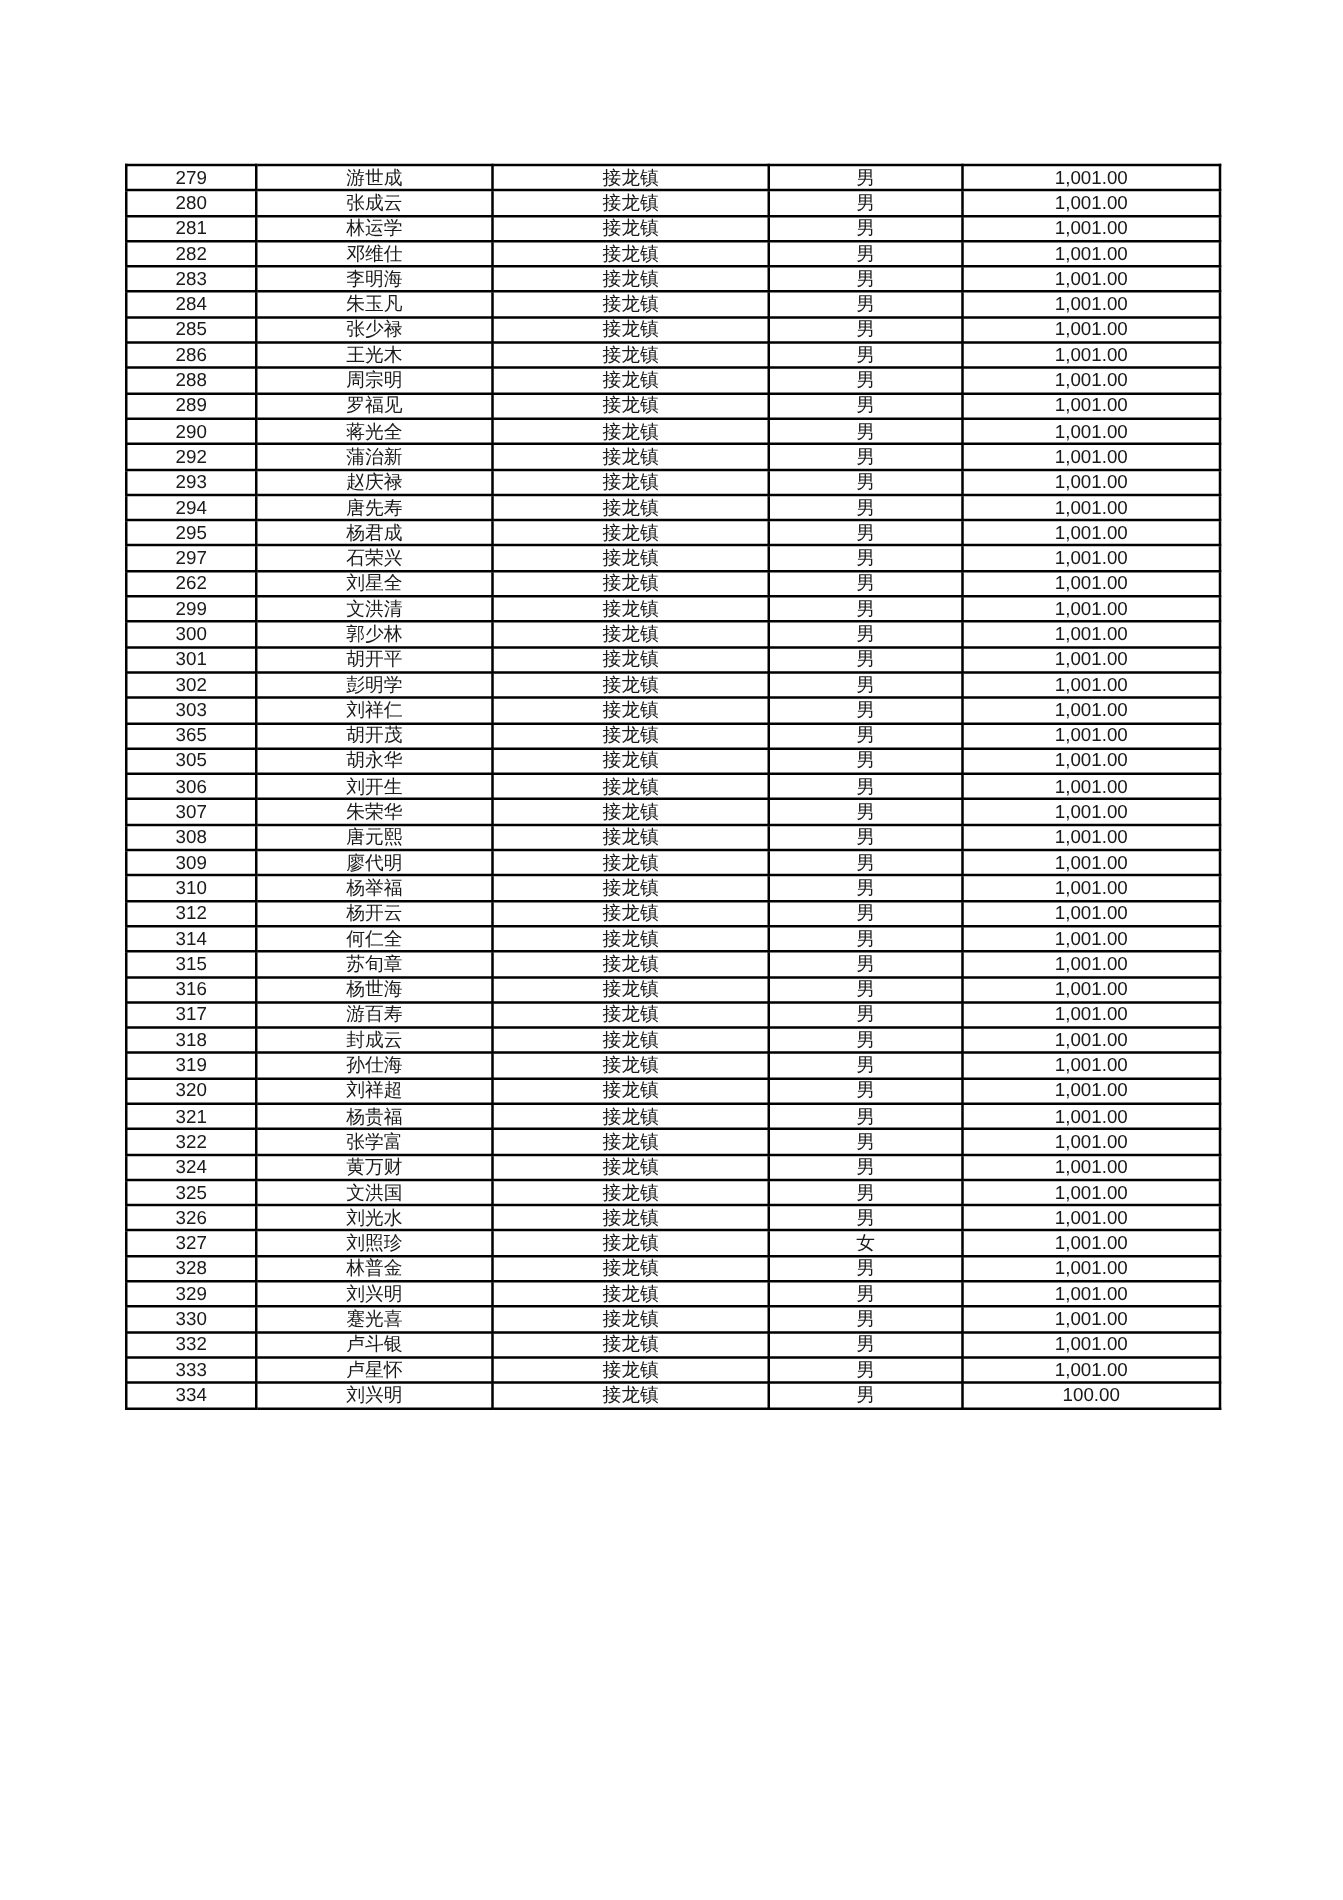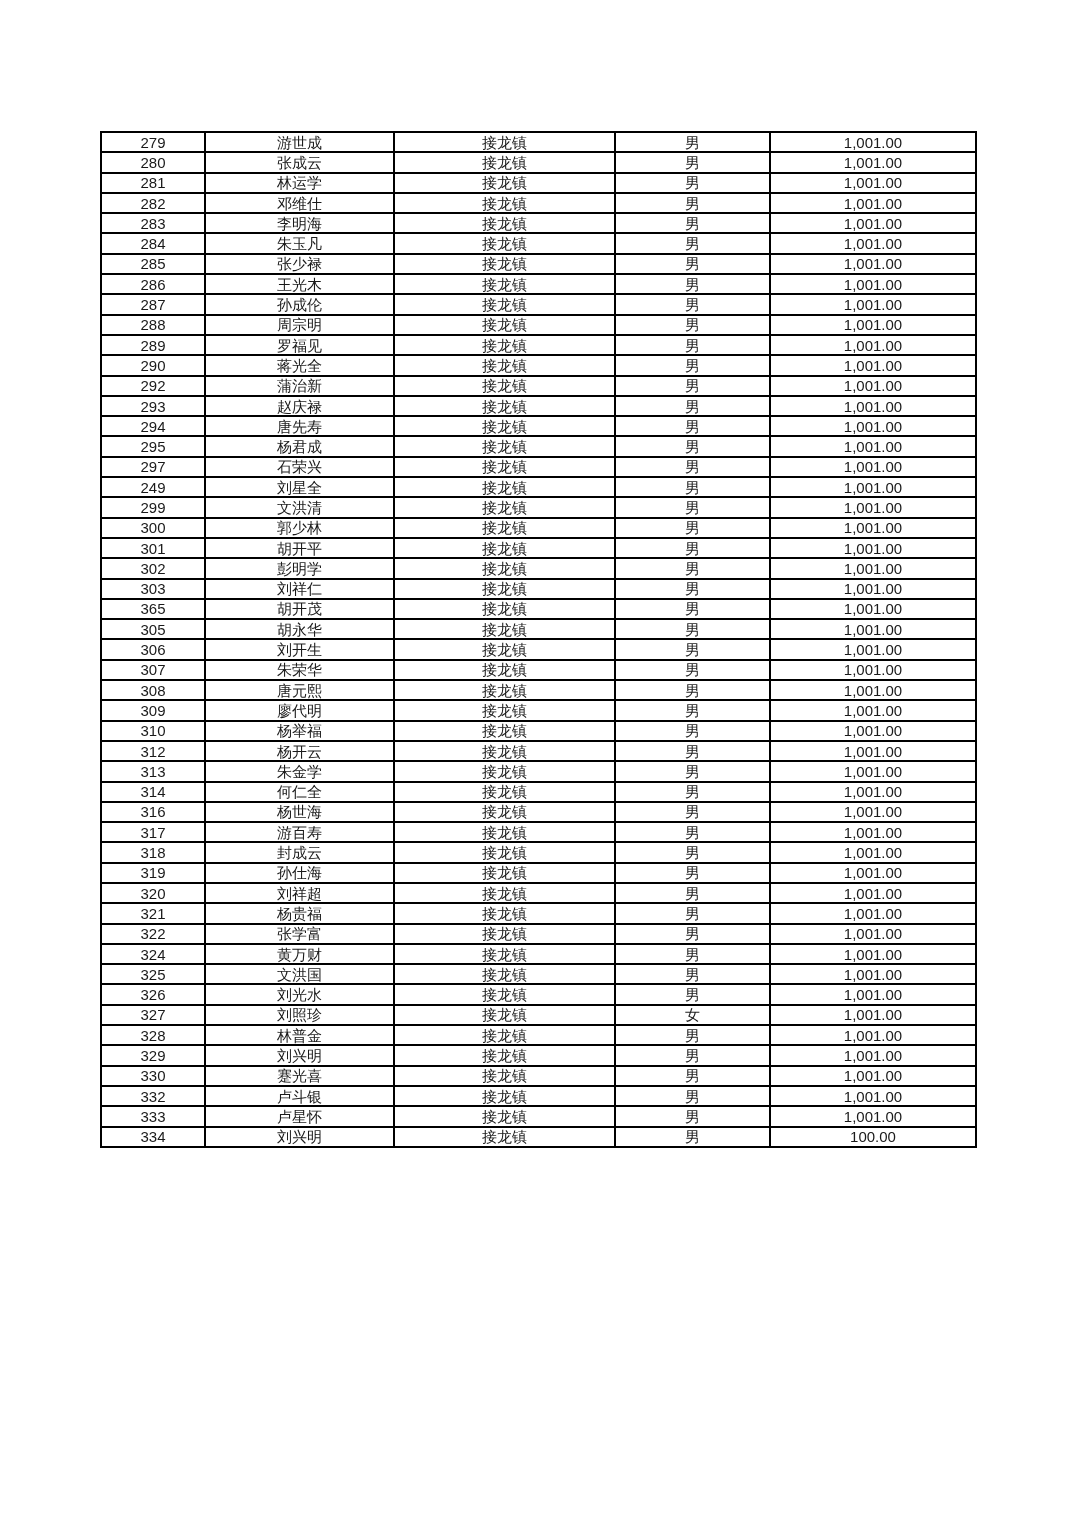--- a/index.html
+++ b/index.html
@@ -112,27 +112,20 @@
   </tr>
 
   <tr>
     <td>286</td>
     <td>王光木</td>
     <td>接龙镇</td>
     <td>男</td>
     <td>1,001.00</td>
   </tr>
 
-  <tr>
-    <td>287</td>
-    <td>孙成伦</td>
-    <td>接龙镇</td>
-    <td>男</td>
-    <td>1,001.00</td>
-  </tr>
 
   <tr>
     <td>288</td>
     <td>周宗明</td>
     <td>接龙镇</td>
     <td>男</td>
     <td>1,001.00</td>
   </tr>
 
   <tr>
@@ -187,21 +180,21 @@
 
   <tr>
     <td>297</td>
     <td>石荣兴</td>
     <td>接龙镇</td>
     <td>男</td>
     <td>1,001.00</td>
   </tr>
 
   <tr>
-    <td>249</td>
+    <td>262</td>
     <td>刘星全</td>
     <td>接龙镇</td>
     <td>男</td>
     <td>1,001.00</td>
   </tr>
 
   <tr>
     <td>299</td>
     <td>文洪清</td>
     <td>接龙镇</td>
@@ -299,36 +292,36 @@
 
 
   <tr>
     <td>312</td>
     <td>杨开云</td>
     <td>接龙镇</td>
     <td>男</td>
     <td>1,001.00</td>
   </tr>
 
-  <tr>
-    <td>313</td>
-    <td>朱金学</td>
-    <td>接龙镇</td>
-    <td>男</td>
-    <td>1,001.00</td>
-  </tr>
 
   <tr>
     <td>314</td>
     <td>何仁全</td>
     <td>接龙镇</td>
     <td>男</td>
     <td>1,001.00</td>
   </tr>
 
+  <tr>
+    <td>315</td>
+    <td>苏旬章</td>
+    <td>接龙镇</td>
+    <td>男</td>
+    <td>1,001.00</td>
+  </tr>
 
   <tr>
     <td>316</td>
     <td>杨世海</td>
     <td>接龙镇</td>
     <td>男</td>
     <td>1,001.00</td>
   </tr>
 
   <tr>

